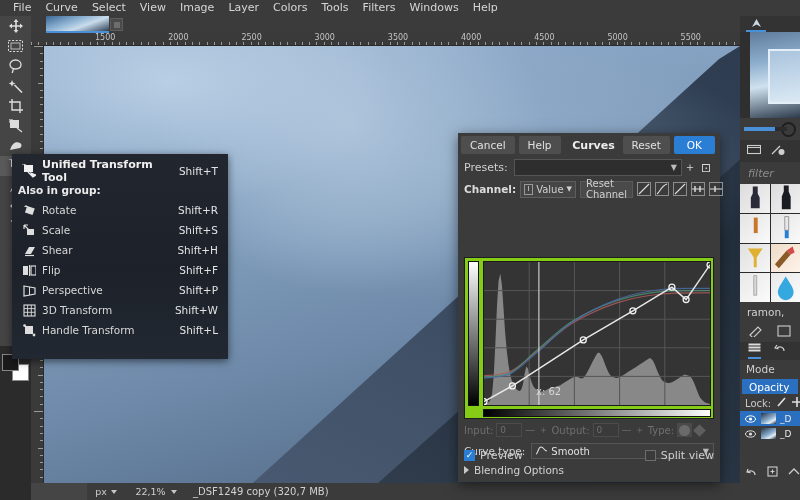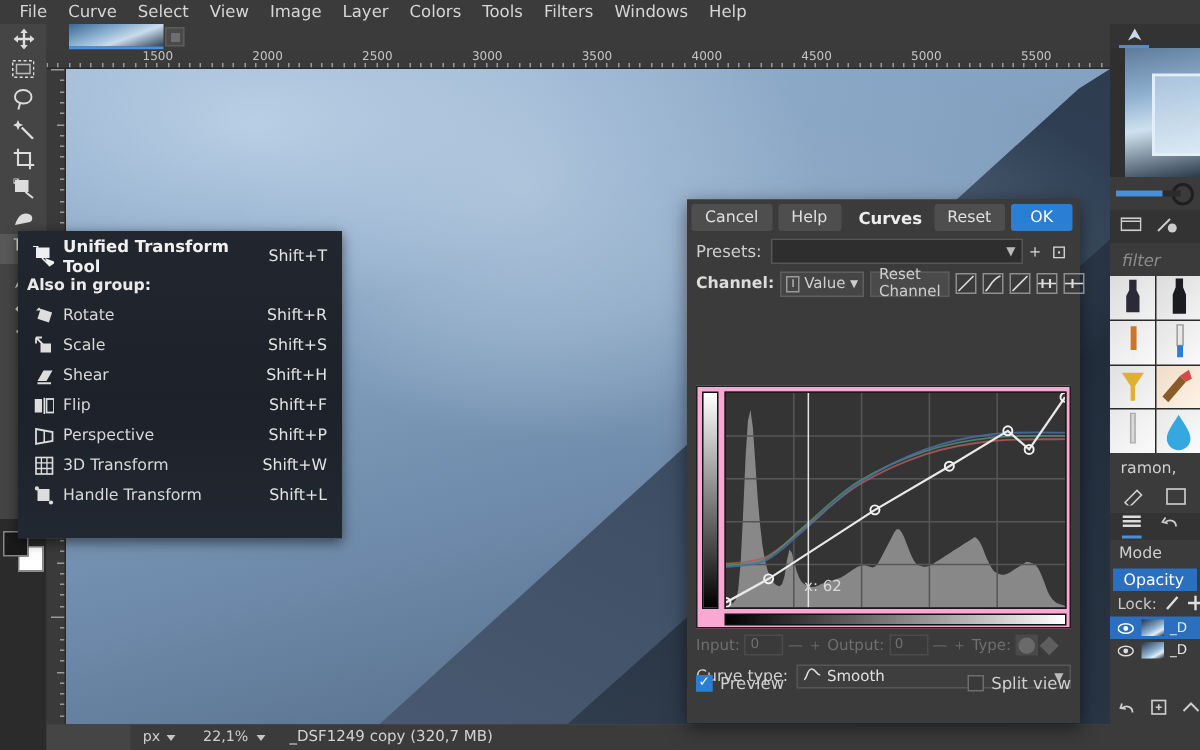--- a/index.html
+++ b/index.html
@@ -128,21 +128,21 @@
   #cv-channel { height:22px; display:flex; align-items:center; padding:0 6px; gap:4px; }
   #cv-channel .lbl { font-size:10.5px; font-weight:bold; color:#dcdcdc; }
   #cv-channel .sel { height:17px; background:#454545; border:1px solid #5e5e5e;
                      display:flex; align-items:center; padding:0 3px; gap:3px; font-size:10px; }
   #cv-channel .sel .bx { width:9px; height:11px; border:1px solid #9a9a9a; font-size:7px;
                          display:flex; align-items:center; justify-content:center; color:#ddd;}
   #cv-channel .rst { height:17px; background:#4a4a4a; border:1px solid #5a5a5a;
                      display:flex; align-items:center; padding:0 5px; font-size:10px; color:#d0d0d0; }
   #cv-channel .ib { width:14px; height:14px; border:1px solid #8e8e8e; }
   #graphbox { position:absolute; left:6px; top:124px; width:250px; height:162px;
-              background:#f9a8d4; border:1px solid #1e1e1e; }
+              background:#84cc16; border:1px solid #1e1e1e; }
   #vgrad { position:absolute; left:3px; top:3px; width:11px; height:145px;
            background:linear-gradient(to top,#000,#fff); border:1px solid #111; }
   #plot { position:absolute; left:18px; top:3px; width:228px; height:145px;
           background:#343434; border:1px solid #1b1b1b; overflow:hidden; }
   #hgrad { position:absolute; left:18px; top:151px; width:228px; height:8px;
            background:linear-gradient(to right,#000,#fff); border:1px solid #111; }
   #cv-io { position:absolute; left:6px; top:289px; width:250px; height:16px;
            display:flex; align-items:center; gap:3px; }
   #cv-io .l { font-size:10px; color:#6f6f6f; }
   #cv-io .f { width:26px; height:14px; background:#3a3a3a; border:1px solid #4b4b4b;
@@ -685,20 +685,24 @@
       <span>
         <svg width="11" height="9" viewBox="0 0 11 9">
             <path d="M0 8 C2 8 2 1 5 1 C8 1 8 5 11 5" stroke="#ddd" stroke-width="1.1" fill="none"></path>
           </svg>
       </span>
       <span>Smooth</span>
       <span class="ar">▼</span>
     </div>
   </div>
 
+  <div id="cv-blend">
+    <span class="tri"></span>
+    <span>Blending Options</span>
+  </div>
 
   <div id="cv-foot" style="position:absolute;left:0;top:314px;width:262px;height:16px;display:flex;align-items:center;padding:0 6px;">
     <span class="chk on">✓</span>
     <span>Preview</span>
     <span style="margin-left:auto;display:flex;align-items:center;">
       <span class="chk"></span>
       <span>Split view</span>
     </span>
   </div>
 </div>

